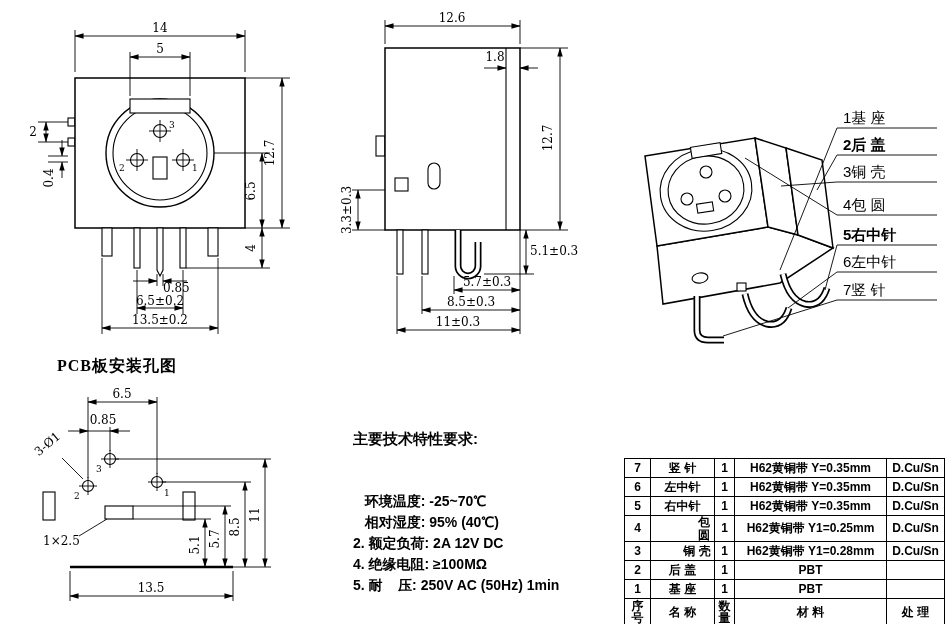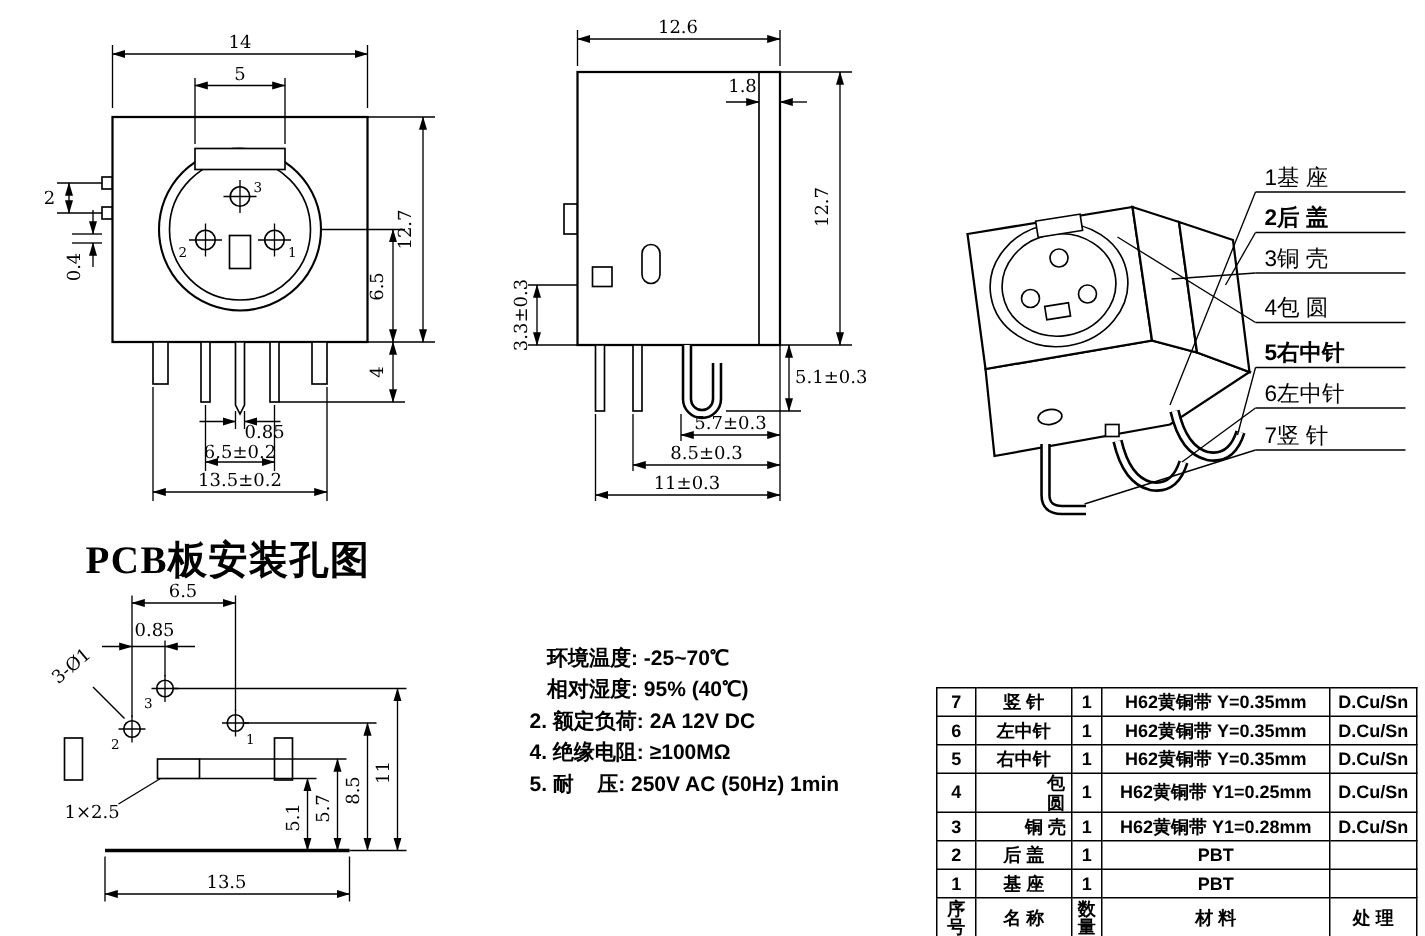--- a/index.html
+++ b/index.html
@@ -9,21 +9,21 @@
   svg text{fill:#000}
   .dt{font-family:"DejaVu Serif",serif;font-size:12px}
   .dts{font-family:"DejaVu Serif",serif;font-size:9px}
   .ol{fill:#fff;stroke:#000;stroke-width:1.5}
   .ol2{fill:#fff;stroke:#000;stroke-width:1.1}
   .dl{stroke:#000;stroke-width:0.9;fill:none}
   .tube{stroke:#000;stroke-width:7;fill:none}
   .tubei{stroke:#fff;stroke-width:3.6;fill:none}
   .cnlab{font-family:"Liberation Sans",sans-serif;font-size:15px}
   .cnlab.b{font-weight:bold}
-  #pcb-title{position:absolute;left:57px;top:356px;font-size:26px;font-weight:bold;font-family:"Liberation Serif",serif;letter-spacing:1px}
+  #pcb-title{position:absolute;left:57px;top:356px;font-size:16px;font-weight:bold;font-family:"Liberation Serif",serif;letter-spacing:1px}
   #specs{position:absolute;left:353px;top:386px;font-size:14px;font-weight:bold;line-height:21px;white-space:pre}
   #specs .title{font-size:15px;white-space:pre}
   #bom{position:absolute;left:624px;top:458px;border-collapse:collapse;font-size:12px;font-weight:bold;text-align:center;border:1.5px solid #000}
   #bom td{border:1px solid #000;padding:0 1px;height:19px;line-height:1.05;overflow:hidden}
   #bom td.hdr{height:27px}
 </style>
 </head>
 <body>
 
 <svg style="left:10px;top:8px" width="330" height="340" viewBox="0 0 330 340">
@@ -251,20 +251,21 @@
     <text class="dt" x="254" y="160" transform="rotate(-90 254 160)" text-anchor="middle">11</text>
     <line class="dl" x1="228" y1="212" x2="266" y2="212"></line>
     <line class="dl" x1="65" y1="216" x2="65" y2="246"></line>
     <line class="dl" x1="228" y1="216" x2="228" y2="246"></line>
     <line class="dl" x1="65" y1="241" x2="228" y2="241" marker-start="url(#a3)" marker-end="url(#a3)"></line>
     <text class="dt" x="146" y="237" text-anchor="middle">13.5</text>
   </g>
 </svg>
 
 <div id="specs">
+  <div class="title">主要技术特性要求:</div>
   <div><div>   环境温度: -25~70℃</div><div>   相对湿度: 95% (40℃)</div><div>2. 额定负荷: 2A 12V DC</div><div>4. 绝缘电阻: ≥100MΩ</div><div>5. 耐    压: 250V AC (50Hz) 1min</div></div>
 </div>
 
 <table id="bom">
   <tbody>
       <tr>
         <td style="width: 26px;">7</td>
         <td style="width: 64px;">竖  针</td>
         <td style="width: 20px;">1</td>
         <td style="width: 152px;">H62黄铜带 Y=0.35mm</td>

